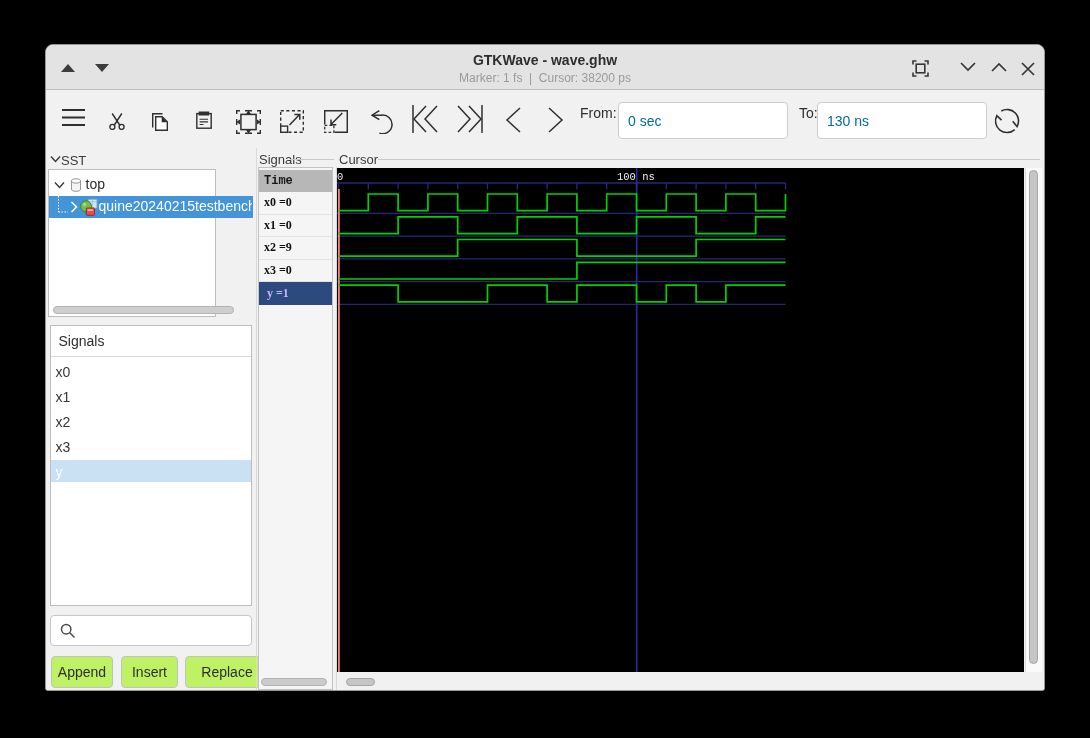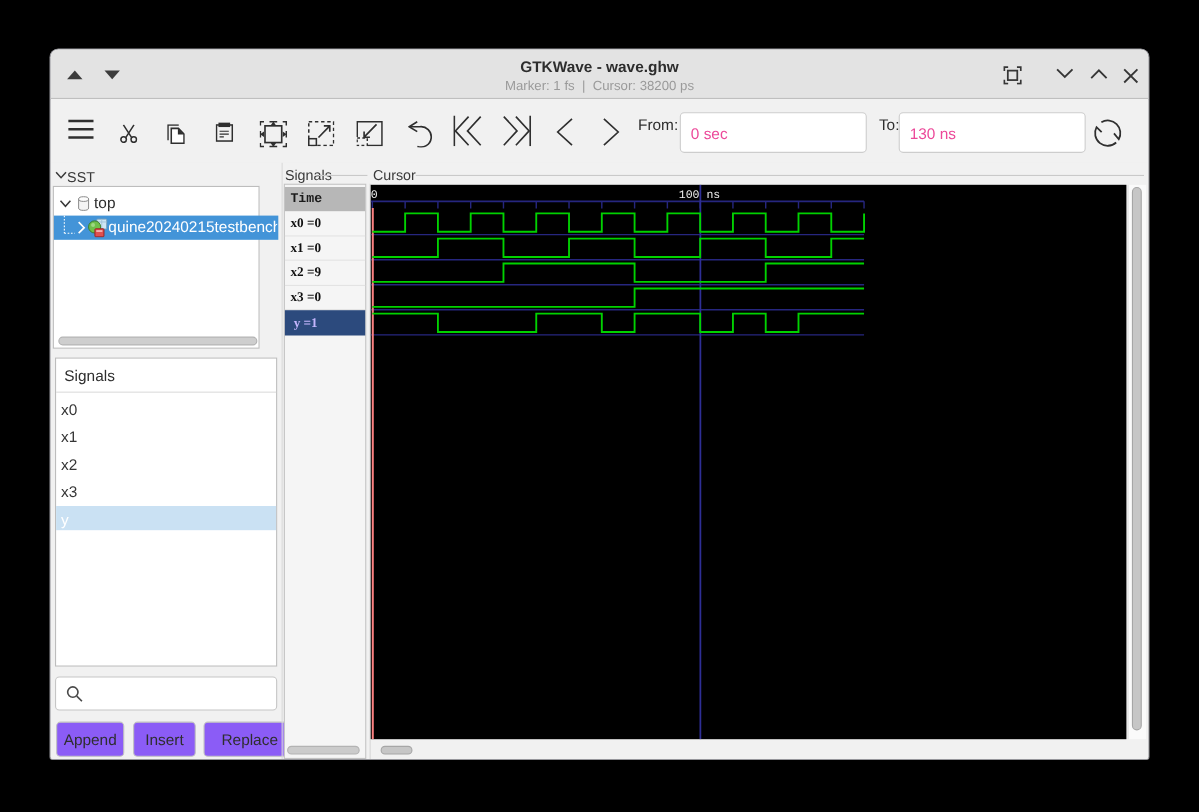--- a/index.html
+++ b/index.html
@@ -6,34 +6,34 @@
 #win{position:absolute;left:45px;top:44px;width:1000px;height:647px;background:#f1f1f1;border:1px solid #96969b;border-radius:8px 8px 3px 3px;overflow:hidden}
 #titlebar{position:absolute;left:0;top:0;width:998px;height:45px;background:#e3e3e3;border-bottom:1px solid #bfbfbf}
 .tri-up{position:absolute;left:15px;top:18.5px;width:0;height:0;border-left:7px solid transparent;border-right:7px solid transparent;border-bottom:8px solid #3c3c3c}
 .tri-dn{position:absolute;left:49px;top:18.5px;width:0;height:0;border-left:7px solid transparent;border-right:7px solid transparent;border-top:8px solid #3c3c3c}
 #title{position:absolute;left:0;top:7px;width:100%;text-align:center;font-size:14px;font-weight:bold;color:#2d2d2d}
 #subtitle{position:absolute;left:0;top:26px;width:100%;text-align:center;font-size:12px;color:#9a9a9a}
 .tbtn{position:absolute;top:12px}
 #toolbar{position:absolute;left:0;top:46px;width:998px;height:57px;background:#f1f1f1}
 .icon{position:absolute}
 .lbl{position:absolute;font-size:14px;color:#2e2e2e}
-.entry{position:absolute;background:#fff;border:1px solid #cdcdcd;border-radius:4px;font-size:14px;color:#ec4899;padding-left:9px;display:flex;align-items:center}
+.entry{position:absolute;background:#fff;border:1px solid #cdcdcd;border-radius:4px;font-size:14px;color:#0369a1;padding-left:9px;display:flex;align-items:center}
 #content{position:absolute;left:0;top:103px;width:998px;height:542px;background:#f1f1f1}
 
 #sstlbl{position:absolute;left:15px;top:5px;font-size:13px;color:#3a3a3a}
-#treebox{position:absolute;left:1.5px;top:20.5px;width:188px;height:148px;background:#fff;border:1px solid #bdbdbd}
+#treebox{position:absolute;left:1.5px;top:20.5px;width:168px;height:148px;background:#fff;border:1px solid #bdbdbd}
 .trow{position:absolute;left:0;width:204px;height:23px}
 #selrow{position:absolute;left:0;top:26.5px;width:204px;height:22px;background:#4394d8}
 #treehs{position:absolute;left:4.5px;top:136.5px;width:181px;height:8px;background:#cecece;border:1px solid #b3b3b3;border-radius:4px}
 #sigbox{position:absolute;left:3.5px;top:176.5px;width:202px;height:281px;background:#fff;border:1px solid #bdbdbd}
 .sighdr{position:absolute;left:0;top:0;width:200px;height:31px;border-bottom:1px solid #dcdcdc;font-size:14px;color:#2e2e2e;display:flex;align-items:center;padding-left:8px}
 .sigrow{position:absolute;left:0;width:200px;height:25px;font-size:14px;color:#363636;display:flex;align-items:center;padding-left:5px}
 #sigsel{position:absolute;left:0;top:134px;width:200px;height:22px;background:#cae1f3}
 #search{position:absolute;left:3.5px;top:467px;width:202px;height:31px;background:#fff;border:1px solid #c6c6c6;border-radius:4px}
-.btn{position:absolute;top:507.5px;height:32px;background:#8b5cf6;border:1px solid #c1c1c1;border-radius:4px;font-size:14px;color:#2e2e2e;display:flex;align-items:center;justify-content:center}
+.btn{position:absolute;top:507.5px;height:32px;background:#bef264;border:1px solid #c1c1c1;border-radius:4px;font-size:14px;color:#2e2e2e;display:flex;align-items:center;justify-content:center}
 
 #div1{position:absolute;left:209.5px;top:0;width:1px;height:542px;background:#dadada}
 
 #nameslbl{position:absolute;left:213px;top:4px;font-size:13px;color:#3a3a3a}
 #namesline{position:absolute;left:244px;top:11px;width:44px;height:1px;background:#c9c9c9}
 #namesbox{position:absolute;left:212px;top:18.5px;width:75px;height:523px;background:#f5f5f5;border:1px solid #c3c3c3}
 #timehdr{position:absolute;left:0;top:2.5px;width:73px;height:22px;background:#b7b7b7;font-family:"Liberation Mono",monospace;font-weight:bold;font-size:12px;color:#1a1a1a;display:flex;align-items:center;padding-left:5px}
 .nrow{position:absolute;left:0;width:73px;height:22.6px;font-family:Liberation Serif, serif;font-weight:bold;font-size:12px;color:#111;display:flex;align-items:center;padding-left:5px;border-bottom:1px solid #e3e3e3}
 #nsel{background:#2c4a7d;color:#c4b5fd;border-bottom:none}
 #nameshs{position:absolute;left:215px;top:530px;width:66px;height:8px;background:#cbcbcb;border:1px solid #b3b3b3;border-radius:4px}

